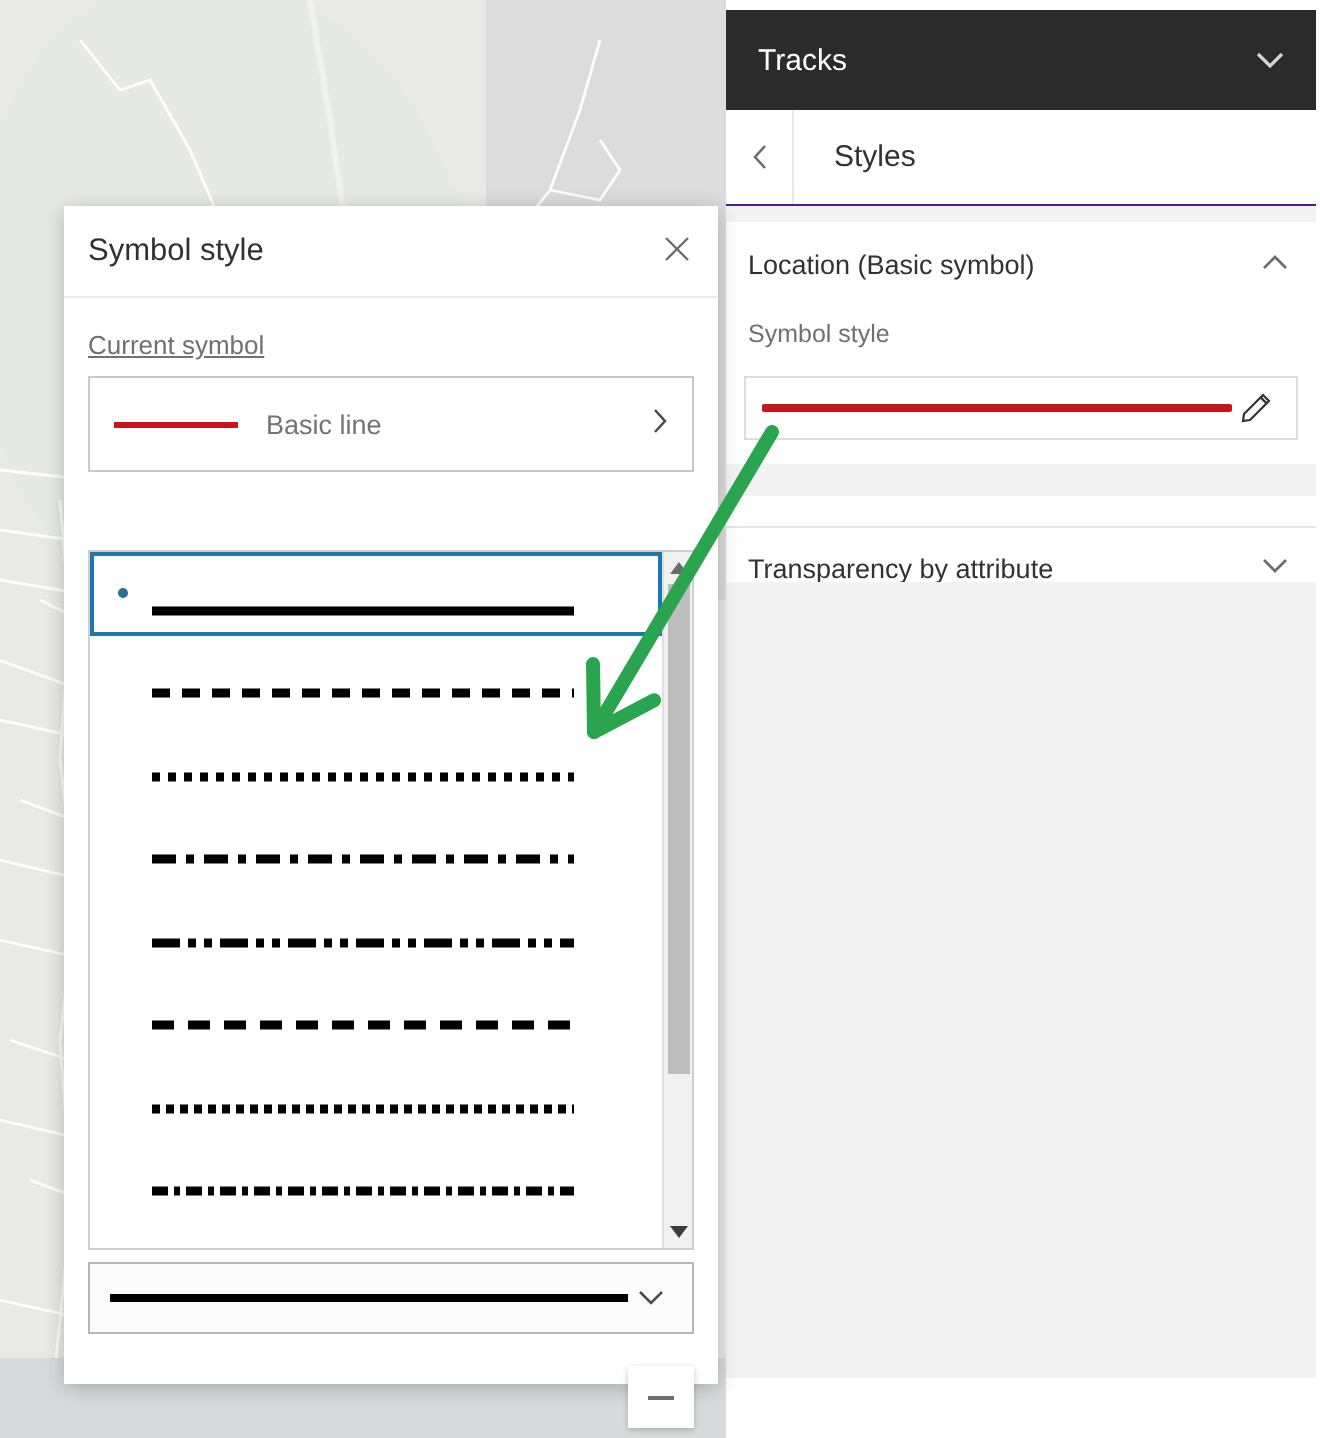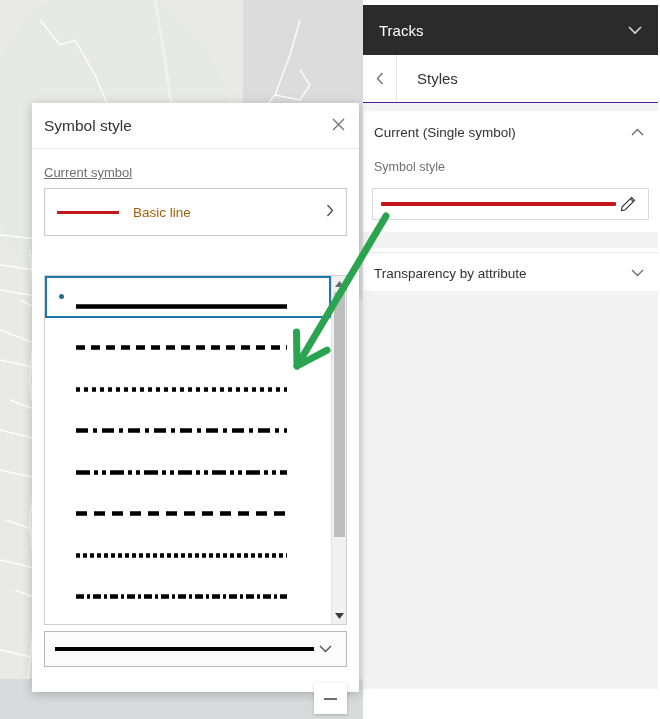--- a/index.html
+++ b/index.html
@@ -65,21 +65,21 @@
 
   .accordion-head {
     position: absolute; left: 0; width: 295px; height: 42px;
     display: flex; align-items: center; justify-content: space-between;
     padding: 0 14px 0 11px;
     font-size: 13.5px; color: #323232;
     background: #ffffff;
   }
   .accordion-head .chev { color: #6e6e6e; font-size: 11px; }
   #loc-head { top: 111px; }
-  #trans-head { top: 252px; border-top: 1px solid #e6e6e6; border-bottom: 1px solid #e6e6e6; }
+  #trans-head { top: 263px; border-top: 1px solid #e6e6e6; border-bottom: 1px solid #e6e6e6; }
 
   .symbol-style-label {
     position: absolute; left: 11px; top: 160px;
     font-size: 12.5px; color: #707070;
   }
   .symbol-swatch {
     position: absolute; left: 372px; top: 188px; width: 277px; height: 32px;
     background: #ffffff; border: 1px solid #dcdcdc;
     display: flex; align-items: center; padding: 0 8px;
   }
@@ -103,21 +103,21 @@
   .dialog-title { font-size: 15.5px; color: #323232; }
   .dialog-close { color: #6e6e6e; font-size: 15px; line-height: 1; cursor: pointer; }
 
   .current-symbol-label { padding: 16px 0 8px 12px; font-size: 13px; color: #707070; text-decoration: underline; }
   .current-symbol-box {
     margin: 0 12px; height: 48px; border: 1px solid #c9c9c9;
     display: flex; align-items: center; padding: 0 12px;
     background: #ffffff;
   }
   .cs-line { width: 62px; height: 3px; margin-right: 14px; }
-  .cs-name { flex: 1; font-size: 13.5px; color: #a16207; }
+  .cs-name { flex: 1; font-size: 13.5px; color: #737373; }
   .cs-chev { color: #4c4c4c; font-size: 13px; }
 
   
   .style-list-wrap {
     position: absolute; left: 12px; top: 172px; width: 303px; height: 350px;
     border: 1px solid #cfcfcf; background: #ffffff;
     display: flex;
   }
   .style-list {
     flex: 1; position: relative; overflow: hidden;
@@ -226,21 +226,21 @@
         <svg width="8" height="13" viewBox="0 0 8 13">
             <path d="M6.5 1 L1.5 6.5 L6.5 12" stroke="#6e6e6e" stroke-width="1.3" fill="none"></path>
           </svg>
       </div>
       <div class="styles-title">Styles</div>
     </div>
 
     <div class="panel-gap"></div>
 
     <div class="accordion-head" id="loc-head">
-      <span>Current (Single symbol)</span>
+      <span>Location (Basic symbol)</span>
       <span class="chev">
         <svg width="13" height="8" viewBox="0 0 13 8">
             <path d="M1 7 L6.5 1.5 L12 7" stroke="#6e6e6e" stroke-width="1.4" fill="none"></path>
           </svg>
       </span>
     </div>
 
     <div class="symbol-style-label">Symbol style</div>
 
     <div class="panel-gap2"></div>

